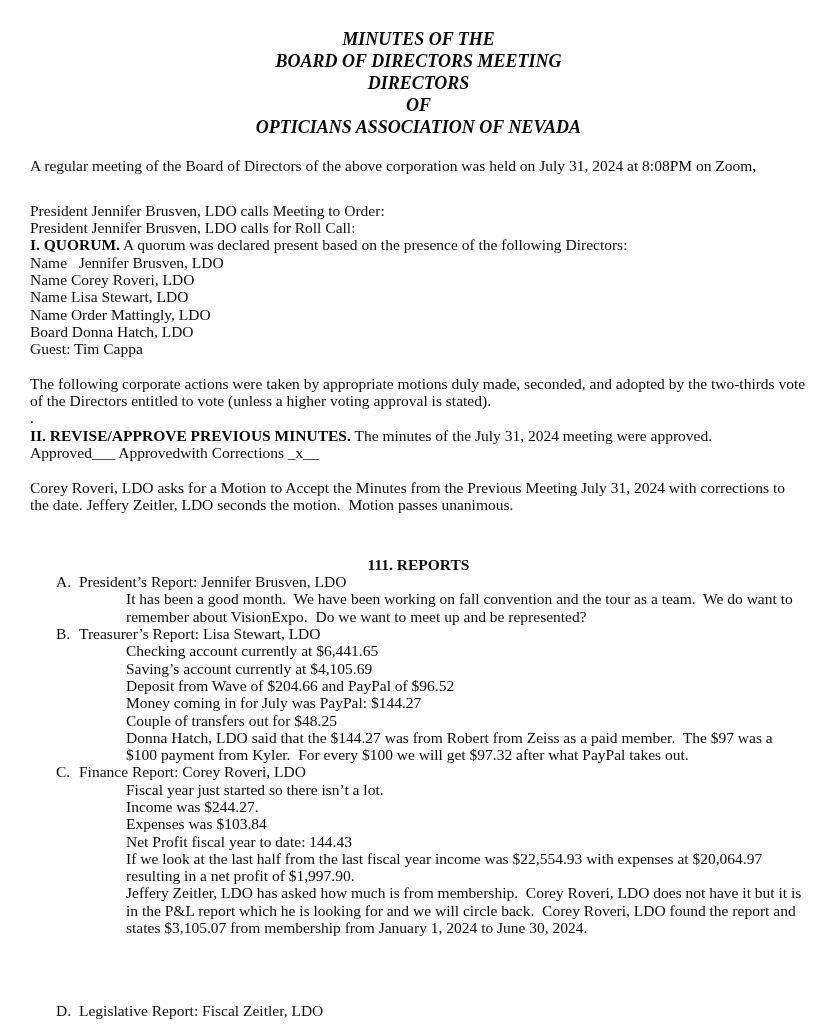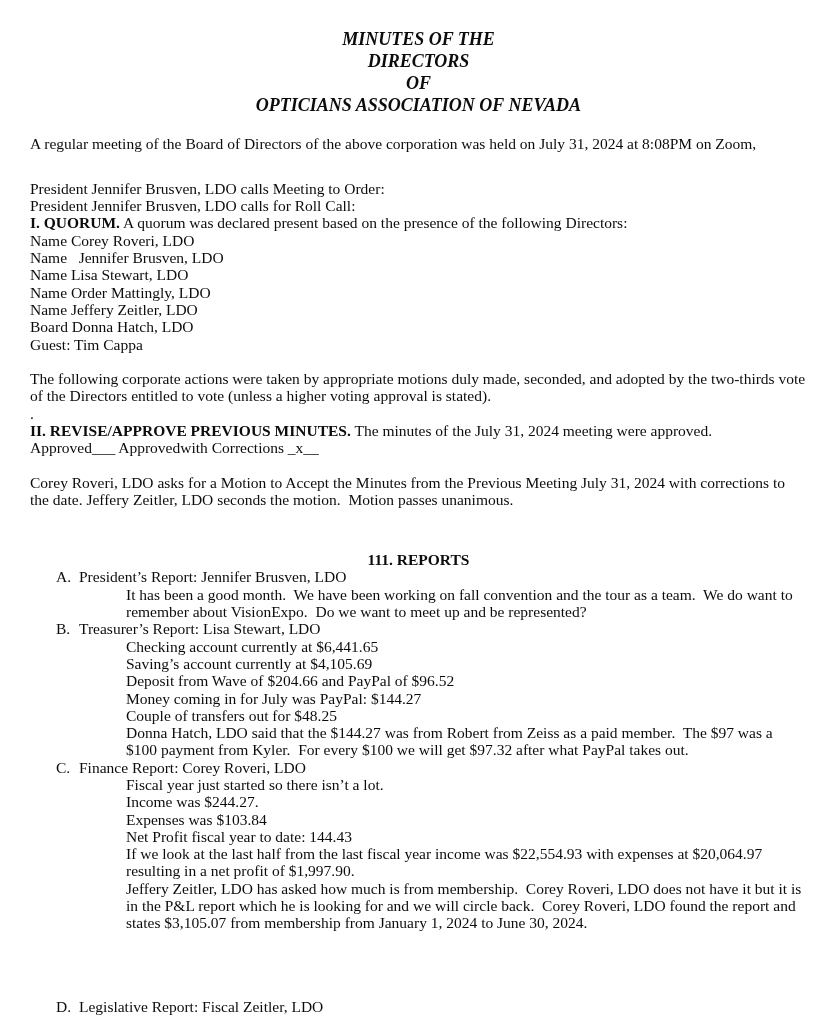--- a/index.html
+++ b/index.html
@@ -48,39 +48,39 @@
     margin-left: 96px;
   }
 </style>
 </head>
 <body>
 
 <div class="page">
 
   <div class="title-block">
     <p class="line">MINUTES OF THE</p>
+    <p class="line">BOARD OF DIRECTORS MEETING</p>
     <p class="line">DIRECTORS</p>
     <p class="line">OF</p>
     <p class="line">OPTICIANS ASSOCIATION OF NEVADA</p>
   </div>
 
   <div class="blank"></div>
   <p class="line">A regular meeting of the Board of Directors of the above corporation was held on July 31, 2024 at 8:08PM on Zoom,</p>
   <div class="blank"></div>
   <div class="gap10"></div>
 
   <p class="line">President Jennifer Brusven, LDO calls Meeting to Order:</p>
   <p class="line">President Jennifer Brusven, LDO calls for Roll Call:</p>
 
   <p class="line"><span class="b">I. QUORUM.</span><span> A quorum was declared present based on the presence of the following Directors:</span></p>
+  <p class="line">Name   Jennifer Brusven, LDO</p>
   <p class="line">Name Corey Roveri, LDO</p>
-  <p class="line">Name   Jennifer Brusven, LDO</p>
   <p class="line">Name Lisa Stewart, LDO</p>
   <p class="line">Name Order Mattingly, LDO</p>
-  <p class="line">Name Jeffery Zeitler, LDO</p>
   <p class="line">Board Donna Hatch, LDO</p>
   <p class="line">Guest: Tim Cappa</p>
 
   <div class="blank"></div>
   <p class="line">The following corporate actions were taken by appropriate motions duly made, seconded, and adopted by the two-thirds vote of the Directors entitled to vote (unless a higher voting approval is stated).</p>
   <p class="line">.</p>
 
   <p class="line"><span class="b">II. REVISE/APPROVE PREVIOUS MINUTES.</span><span> The minutes of the July 31, 2024 meeting were approved.</span></p>
   <p class="line">Approved___ Approvedwith Corrections _x__</p>
 

